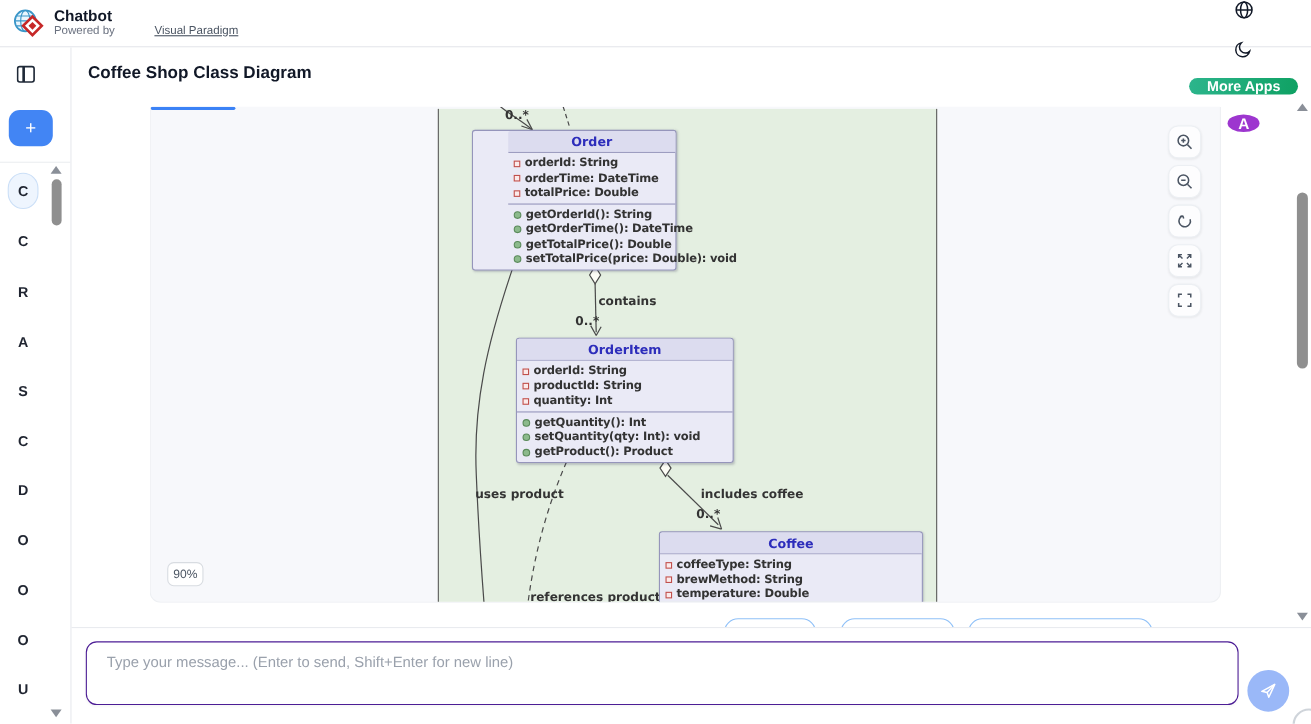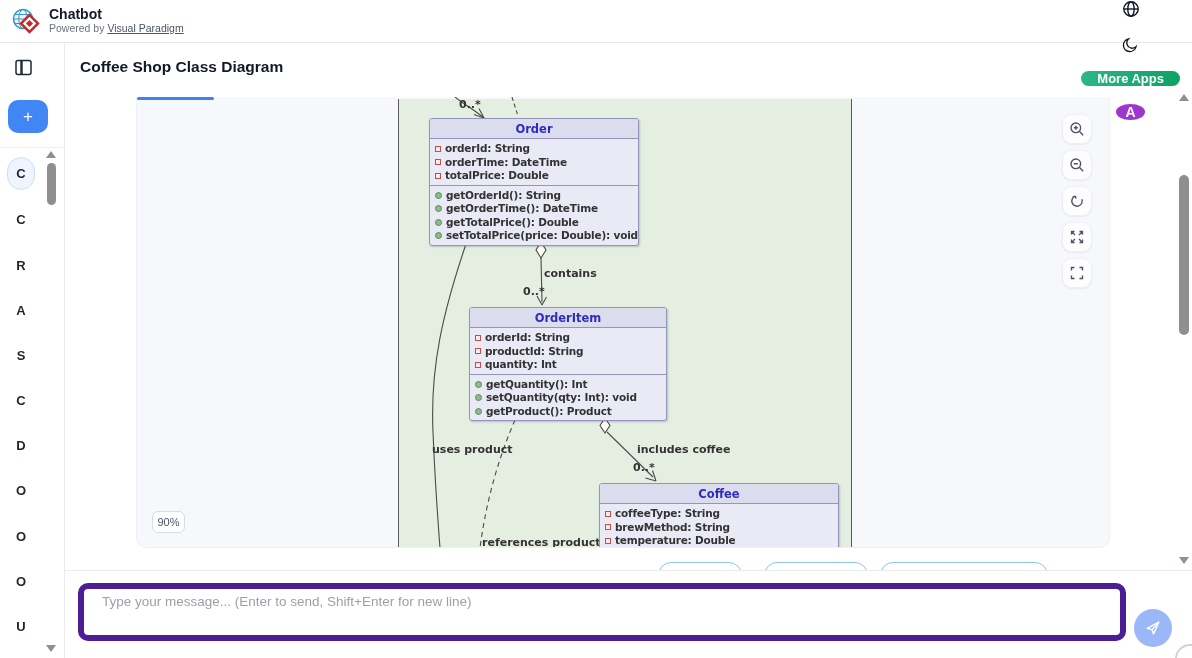--- a/index.html
+++ b/index.html
@@ -4,21 +4,21 @@
 <style>
   * { margin:0; padding:0; box-sizing:border-box; }
   html,body { width:1192px; height:658px; background:#fff; font-family:"Liberation Sans", sans-serif; overflow:hidden; }
   .app { position:relative; width:1192px; height:658px; background:#fff; }
 
   
   .navbar { position:absolute; top:0; left:0; right:0; height:43px; background:#fff; border-bottom:1px solid #e5e7eb; z-index:30; }
   .brand { position:absolute; left:12px; top:7px; display:flex; align-items:flex-end; gap:9px; }
   .brand-text .title { font-size:14px; font-weight:bold; color:#111827; line-height:15px; }
   .brand-text .sub { font-size:10.5px; color:#6b7280; line-height:13px; }
-  .brand-text .sub a { color:#4b5563; text-decoration:underline; cursor:pointer; }
+  .brand-text .sub a { color:#4b5563; text-decoration:underline; cursor:pointer;margin-left:33px; }
   .nav-right { position:absolute; right:12px; top:0; height:43px; display:flex; align-items:center; gap:18px;flex-direction:column; }
   .icon-btn { background:none; border:none; cursor:pointer; display:flex; align-items:center; justify-content:center; }
   .more-apps { height:30px; padding:0 16px; border:none; border-radius:8px; color:#fff; font-size:13px; font-weight:bold; cursor:pointer; background:linear-gradient(100deg,#2cb58c,#0fa163); }
   .avatar { width:29px; height:29px; border-radius:50%; background:#9d36cf; color:#fff; font-weight:bold; font-size:14px; display:flex; align-items:center; justify-content:center; cursor:pointer; }
 
   
   .sidebar { position:absolute; left:0; top:43px; bottom:0; width:65px; background:#fff; border-right:1px solid #e8eaee; z-index:20; }
   .panel-toggle { position:absolute; left:15px; top:16px; cursor:pointer; background:none; border:none; }
   .add-btn { position:absolute; left:8px; top:57px; width:40px; height:33px; background:#4285f4; color:#fff; font-size:17px; border:none; border-radius:10px; cursor:pointer; line-height:1; }
   .sb-divider { position:absolute; left:0; top:104px; width:64px; height:1px; background:#eceef1; }
@@ -50,21 +50,21 @@
   .zoom-badge { position:absolute; left:15px; top:414px; width:33px; height:22px; background:#fff; border:1px solid #d8dce1; border-radius:6px; font-size:11px; color:#4b5563; display:flex; align-items:center; justify-content:center; }
 
   .controls { position:absolute; right:17px; top:17px; display:flex; flex-direction:column; gap:6px; }
   .ctrl-btn { width:30px; height:30px; background:#fdfdfe; border:1px solid #eceff3; border-radius:9px; box-shadow:0 1px 2px rgba(0,0,0,.06); cursor:pointer; display:flex; align-items:center; justify-content:center; }
 
   
   .chip { position:absolute; top:562px; height:26px; background:#fff; border:1.5px solid #90c1f8; border-radius:13px; z-index:6; cursor:pointer; }
 
   
   .footer { position:absolute; left:0; right:0; top:570px; height:88px; background:#fff; border-top:1px solid #e9ebef; z-index:10; }
-  .msg-input { position:absolute; left:78px; top:12px; width:1048px; height:58px; border:6px solid #4c1d95; border-radius:10px; padding:0 18px 22px 18px; font-family:"Liberation Sans", sans-serif; font-size:13.5px; color:#374151; outline:none; box-shadow:0 1px 2px rgba(0,0,0,.03); }
+  .msg-input { position:absolute; left:78px; top:12px; width:1048px; height:58px; border:1px solid #4c1d95; border-radius:10px; padding:0 18px 22px 18px; font-family:"Liberation Sans", sans-serif; font-size:13.5px; color:#374151; outline:none; box-shadow:0 1px 2px rgba(0,0,0,.03); }
   .msg-input::placeholder { color:#9aa1ac; }
   .send-btn { position:absolute; left:1134px; top:38px; width:38px; height:38px; border-radius:50%; border:none; background:#9ab8f8; cursor:pointer; display:flex; align-items:center; justify-content:center; }
   .corner-widget { position:absolute; left:1175px; top:644px; width:30px; height:30px; border-radius:50%; border:2px solid #cfd4da; background:#fff; z-index:11; }
 
   
   .page-scroll { position:absolute; right:1px; top:90px; width:14px; height:480px; z-index:25; }
   .pg-thumb { position:absolute; left:2px; top:85px; width:10px; height:160px; background:#8f8f8f; border-radius:5px; cursor:grab; }
   .pg-up { position:absolute; left:2px; top:4px; }
   .pg-down { position:absolute; left:2px; bottom:6px; }
   svg { display:block; }
@@ -177,21 +177,21 @@
     </svg>
 
     <div class="edge-label" style="left:322px; top:1px;">0..*</div>
     <div class="edge-label" style="left:407px; top:170px;">contains</div>
     <div class="edge-label" style="left:386px; top:188px;">0..*</div>
     <div class="edge-label" style="left:295px; top:346px;">uses product</div>
     <div class="edge-label" style="left:500px; top:346px;">includes coffee</div>
     <div class="edge-label" style="left:496px; top:364px;">0..*</div>
     <div class="edge-label" style="left:345px; top:439px;">references product</div>
 
-    <div class="uml-class" style="left:292px; top:21px; width:210px;">
+    <div class="uml-class" style="left:292px; top:21px; width:186px;padding-left:32px;">
       <div class="uml-title">Order</div>
       <div class="uml-sec attrs">
         <div class="uml-row">
             <span class="ic-attr"></span>
             <span>orderId: String</span>
           </div>
         <div class="uml-row">
             <span class="ic-attr"></span>
             <span>orderTime: DateTime</span>
           </div>

